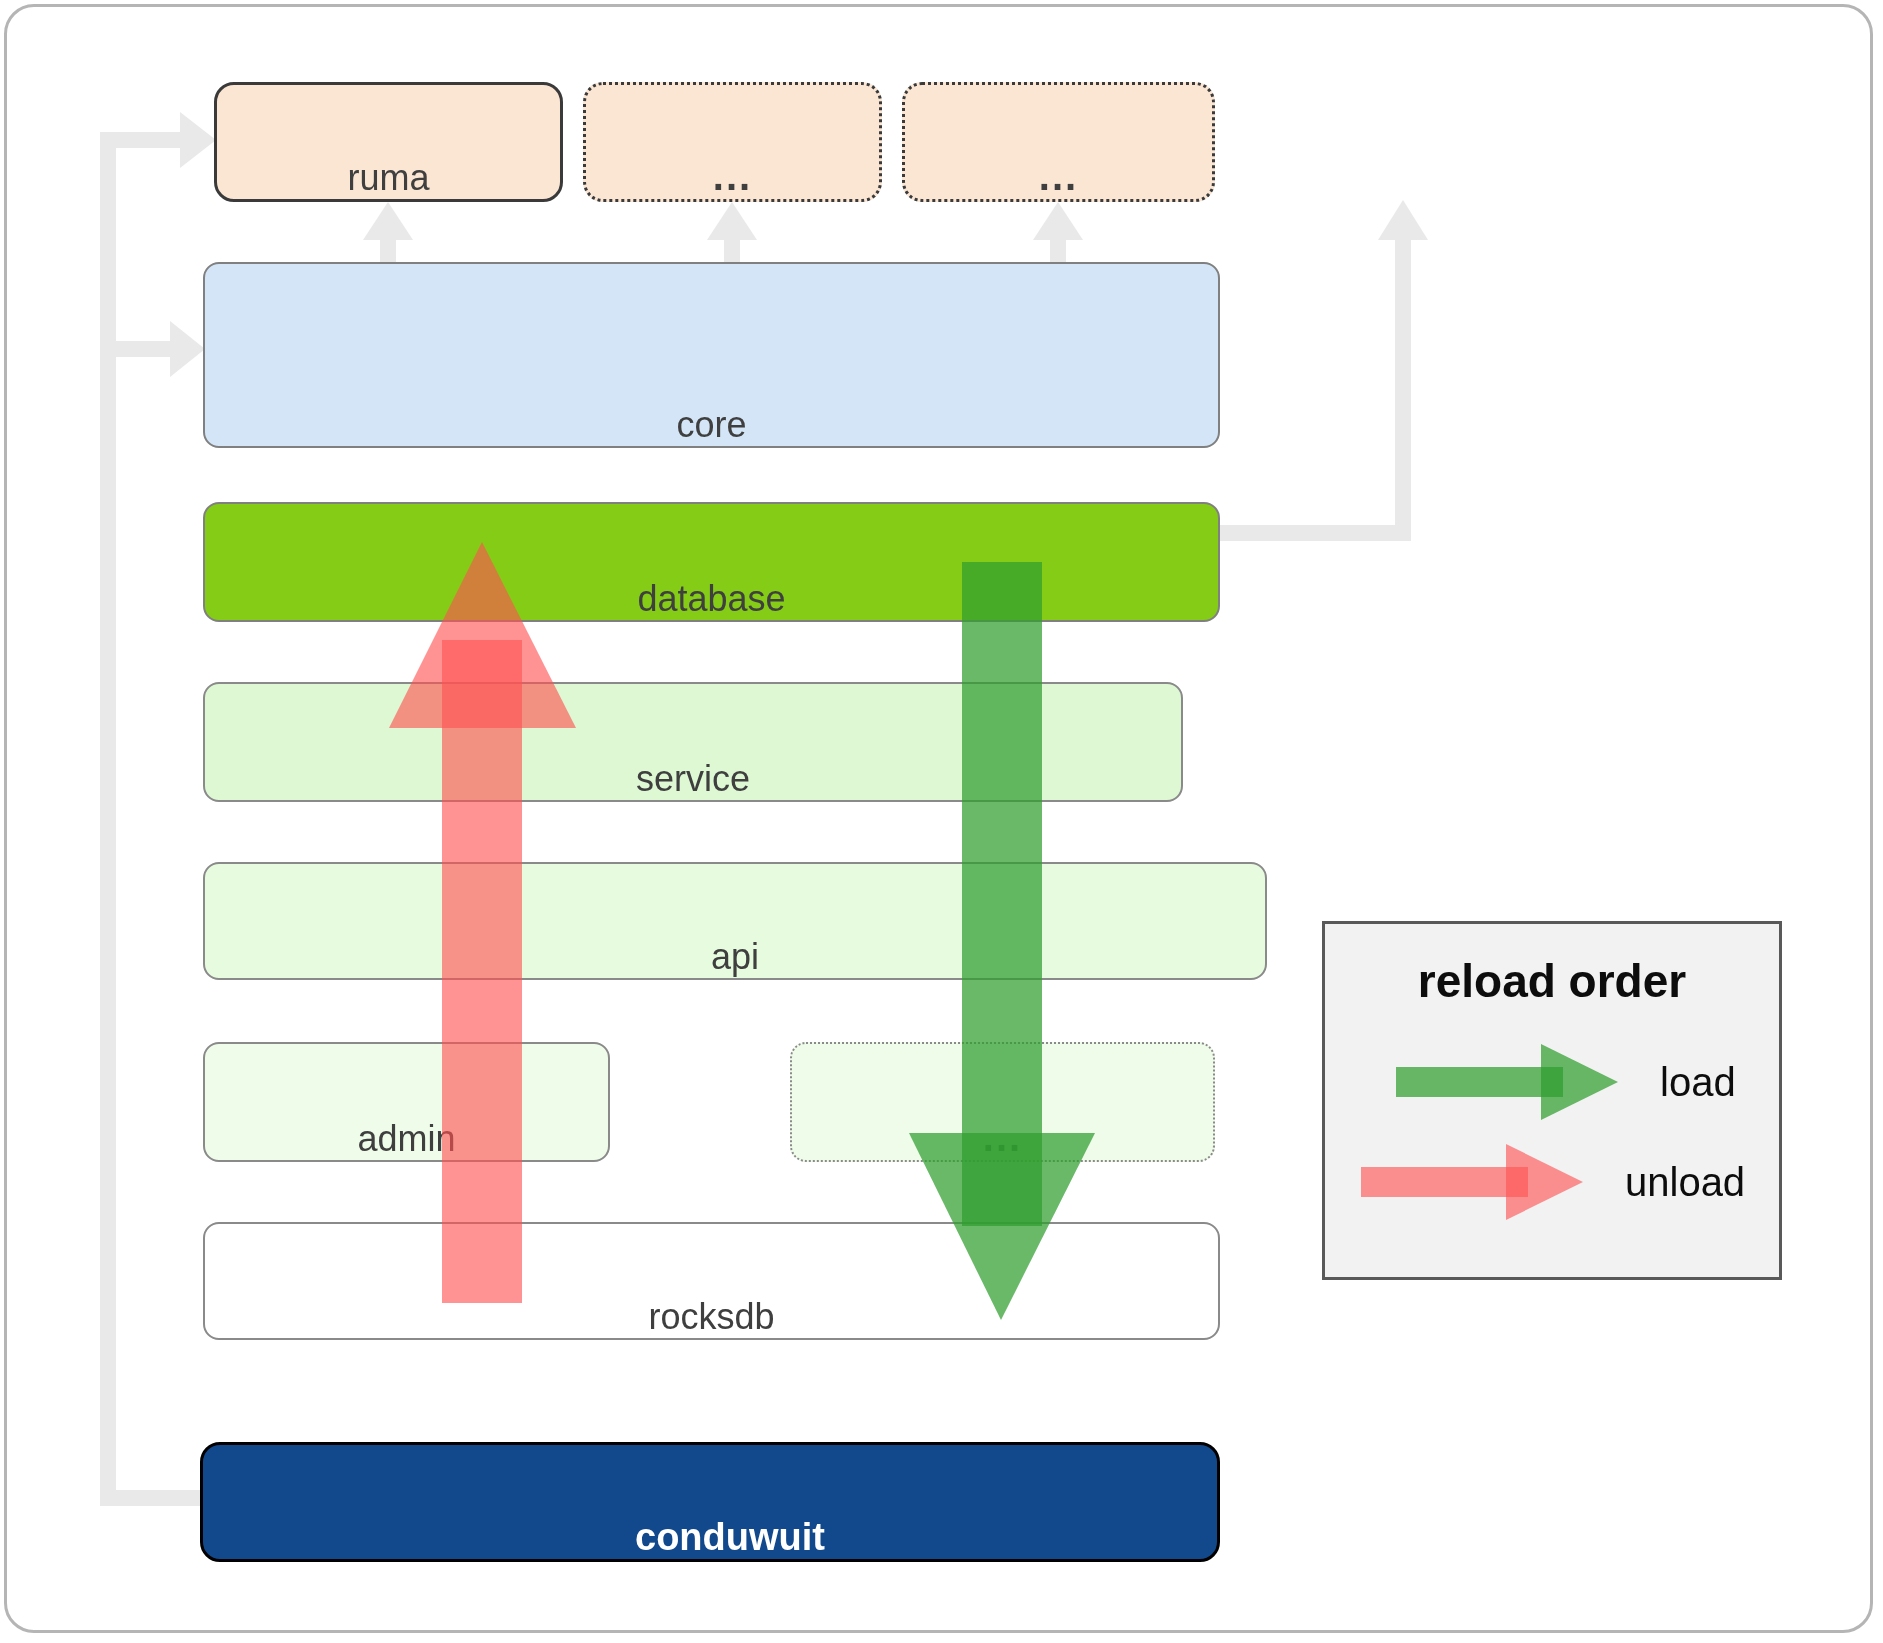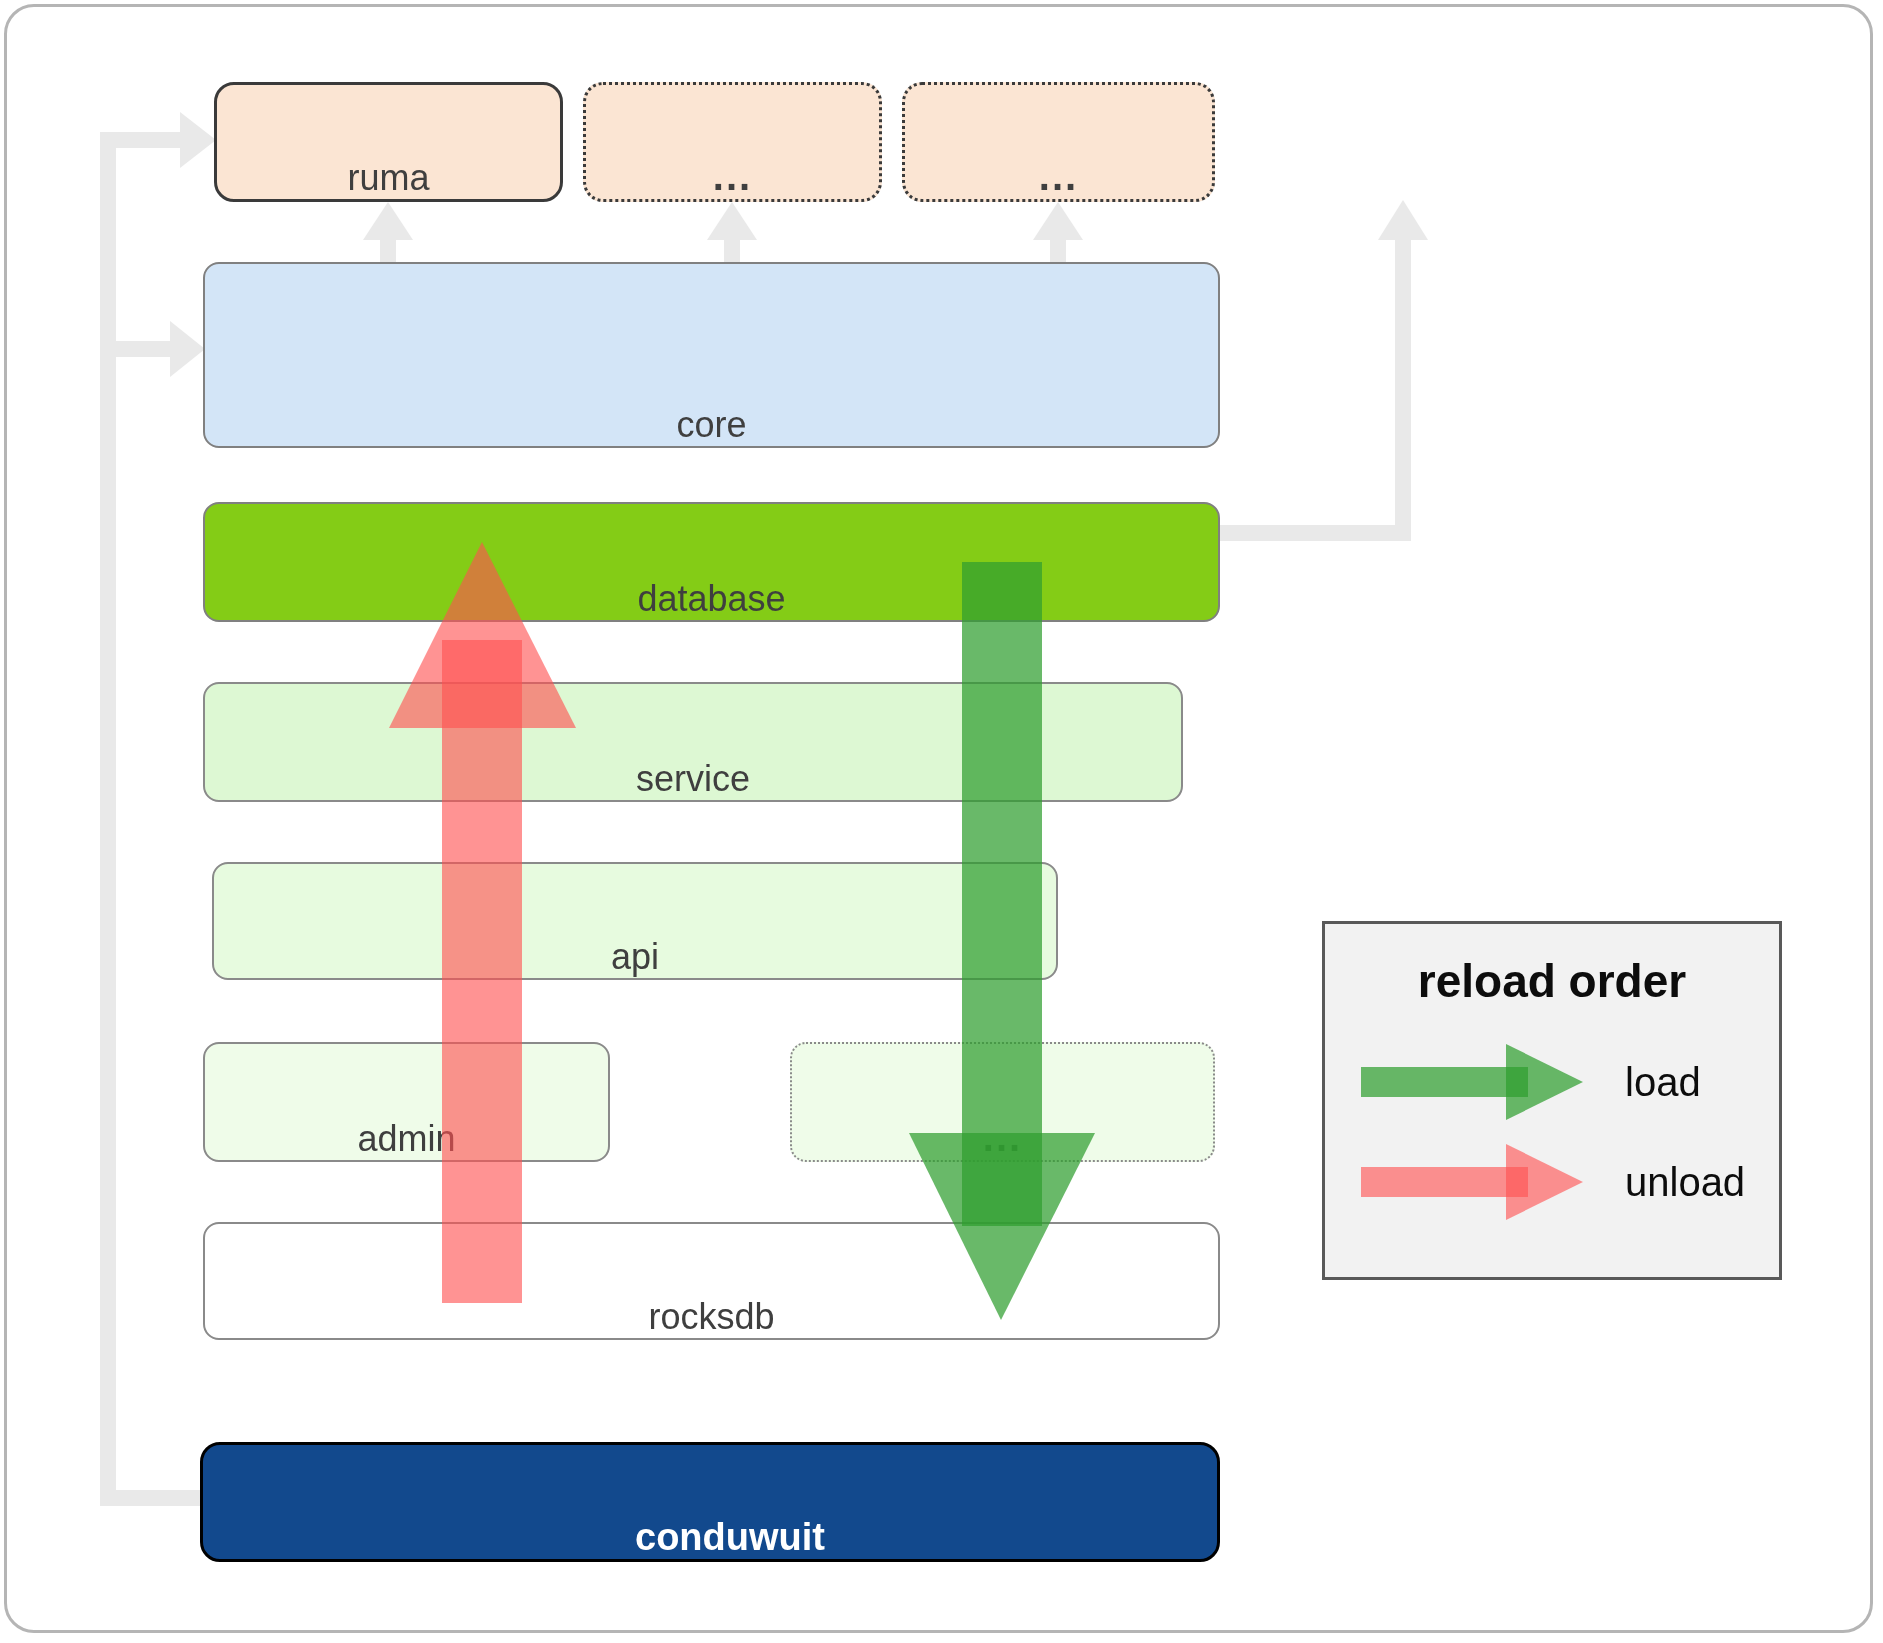--- a/index.html
+++ b/index.html
@@ -18,38 +18,38 @@
   }
   
   .b-ruma   {left:214px; top:82px;  width:349px;height:120px;background:#fbe5d3;border:3px solid #3a3a3a;border-radius:20px;}
   .b-dots1  {left:583px; top:82px;  width:299px;height:120px;background:#fbe5d3;border:3px dotted #3a3a3a;border-radius:20px;}
   .b-dots2  {left:902px; top:82px;  width:313px;height:120px;background:#fbe5d3;border:3px dotted #3a3a3a;border-radius:20px;}
   .b-rocksdb{left:1235px;top:82px;  width:305px;height:120px;background:#fbe5d3;border:3px solid #3a3a3a;border-radius:20px;}
   
   .b-core    {left:203px;top:262px; width:1017px;height:186px;background:#d3e5f7;border:2px solid #808080;border-radius:16px;}
   .b-database{left:203px;top:502px; width:1017px;height:120px;background:#84cc16;border:2px solid #808080;border-radius:16px;}
   .b-service {left:203px;top:682px; width:980px;height:120px;background:#ddf8d3;border:2px solid #8a8a8a;border-radius:16px;}
-  .b-api     {left:203px;top:862px; width:846px;height:118px;background:#e7fbdf;border:2px solid #8a8a8a;border-radius:16px;margin-left:9px;}
+  .b-api     {left:203px;top:862px; width:1064px;height:118px;background:#e7fbdf;border:2px solid #8a8a8a;border-radius:16px;}
   .b-admin   {left:203px;top:1042px;width:407px; height:120px;background:#effce9;border:2px solid #8a8a8a;border-radius:16px;}
   .b-dots3   {left:790px;top:1042px;width:425px; height:120px;background:#effce9;border:2px dotted #8a8a8a;border-radius:16px;}
   .b-router  {left:203px;top:1222px;width:1017px;height:118px;background:#ffffff;border:2px solid #8a8a8a;border-radius:16px;}
   .b-conduwuit{left:200px;top:1442px;width:1020px;height:120px;background:#12498d;border:3px solid #000000;border-radius:20px;
                color:#ffffff;font-weight:700;font-size:38px;padding-left:40px;}
   .dots{font-weight:700;font-size:40px;letter-spacing:2px;}
   
   .legend{
     position:absolute;left:1322px;top:921px;width:460px;height:359px;background:#f2f2f2;
     border:3px solid #595959;box-sizing:border-box;
   }
   .legend-title{
     position:absolute;left:0;top:30px;width:100%;text-align:center;
     font-size:46px;font-weight:600;color:#0d0d0d;
   }
   .legend-row{position:absolute;left:0;width:100%;height:80px;}
-  .legend-row.row-load  {top:118px;}
+  .legend-row.row-load  {top:118px;margin-left:35px;}
   .legend-row.row-unload{top:218px;}
   .legend-arrow{position:absolute;left:36px;top:0;}
   .legend-label{
     position:absolute;left:300px;top:0;height:80px;display:flex;align-items:center;
     font-size:40px;color:#0d0d0d;
   }
 </style>
 </head>
 <body>
 

